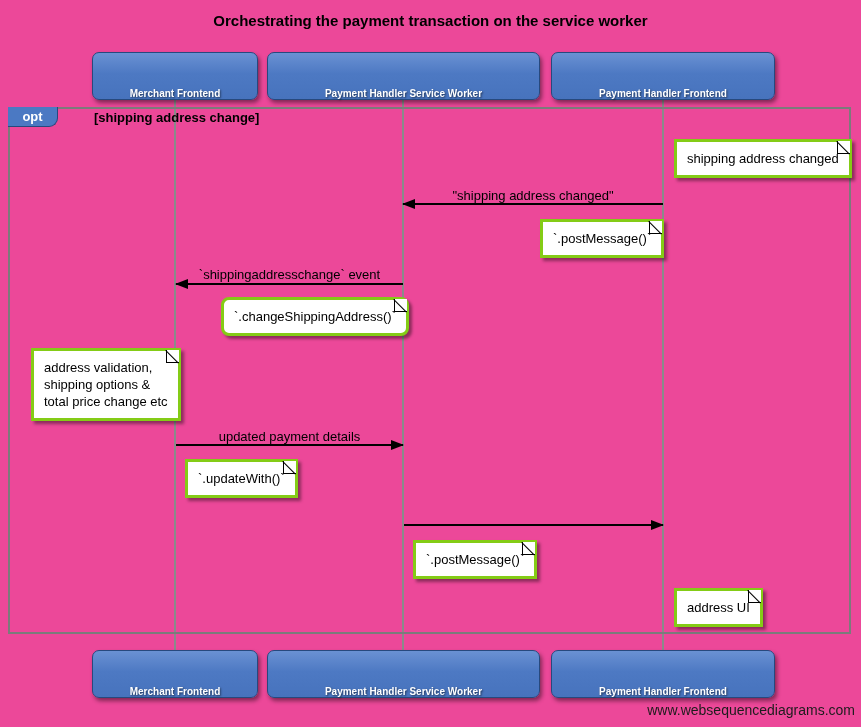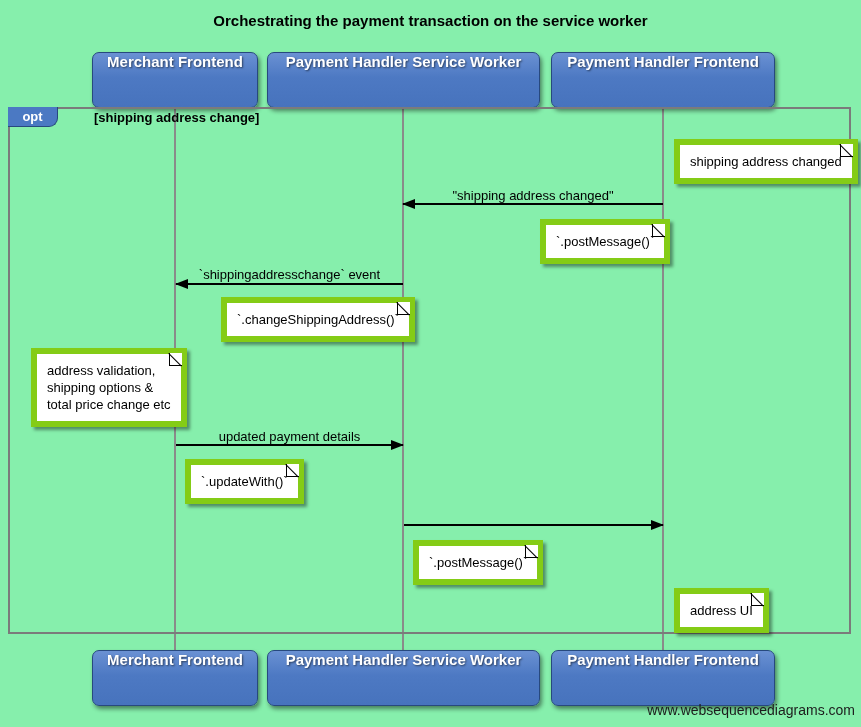--- a/index.html
+++ b/index.html
@@ -1,33 +1,33 @@
 <!DOCTYPE html>
 <html><head>
 <meta charset="utf-8">
 <style>
   html,body { margin:0; padding:0; background:#fff; }
   .canvas {
-    position:relative; width:861px; height:727px; background:#86efac; overflow:hidden;
+    position:relative; width:861px; height:727px; background:#ec4899; overflow:hidden;
     font-family:"Liberation Sans", sans-serif; color:#000;
   }
   .title {
     position:absolute; left:0; top:12px; width:861px; text-align:center;
     font-size:15px; font-weight:bold;
   }
   .lifeline {
     position:absolute; top:92px; height:558px; width:2px; background:#8a8a8a;
   }
   .actor {
-    position:absolute; height:56px; box-sizing:border-box;
-    display:flex; align-items:flex-start; justify-content:center;
+    position:absolute; height:48px; box-sizing:border-box;
+    display:flex; align-items:flex-end; justify-content:center;
     background:linear-gradient(180deg,#6a91d3 0%, #4d79c3 45%, #4773bd 100%);
     border:1px solid #27497e; border-radius:7px;
     box-shadow:2px 3px 4px rgba(0,0,0,0.45);
-    color:#fff; font-weight:bold; font-size:15px;
+    color:#fff; font-weight:bold; font-size:10px;
     text-shadow:1px 1px 2px rgba(0,0,0,0.55);
     white-space:nowrap;
   }
   .fragment {
     position:absolute; left:8px; top:107px; width:843px; height:527px;
     border:2px solid #7b7b7b; box-sizing:border-box;
   }
   .frag-tab {
     position:absolute; left:8px; top:107px; width:49px; height:19px;
     background:#4b79c3; border-right:1px solid #27497e; border-bottom:1px solid #27497e;
@@ -41,21 +41,21 @@
   }
   .msg-line { position:absolute; height:2px; background:#000; }
   .msg-head { position:absolute; width:0; height:0; top:-4px;
     border-top:5px solid transparent; border-bottom:5px solid transparent; }
   .msg-head.left  { left:-1px;  border-right:13px solid #000; }
   .msg-head.right { right:-1px; border-left:13px solid #000; }
   .msg-label {
     position:absolute; text-align:center; font-size:13px; white-space:nowrap;
   }
   .note {
-    position:absolute; background:#fff; border:6px solid #84cc16;
+    position:absolute; background:#fff; border:3px solid #84cc16;
     box-shadow:3px 3px 3px rgba(0,0,0,0.4);
     font-size:13px; line-height:17px; padding:8px 10px; white-space:nowrap;
   }
   .fold { position:absolute; top:-1px; right:-1px; width:13px; height:13px; background:#fff; }
   .fold::before {
     content:""; position:absolute; left:0; bottom:0; width:13px; height:13px;
     box-sizing:border-box; background:#fff;
     border-left:1px solid #000; border-bottom:1px solid #000;
   }
   .fold::after {
@@ -114,21 +114,21 @@
   <div class="note" style="left:674px; top:139px;">
     <div class="fold"></div>
     <span>shipping address changed</span>
   </div>
 
   <div class="note" style="left:540px; top:219px;">
     <div class="fold"></div>
     <span>`.postMessage()`</span>
   </div>
 
-  <div class="note" style="left:221px; top:297px;">
+  <div class="note" style="left:221px; top:297px;border-radius:8px;">
     <div class="fold"></div>
     <span>`.changeShippingAddress()`</span>
   </div>
 
   <div class="note" style="left:31px; top:348px;">
     <div class="fold"></div>
     <span class="line">address validation,</span>
     <span class="line">shipping options &amp;</span>
     <span class="line">total price change etc</span>
   </div>

